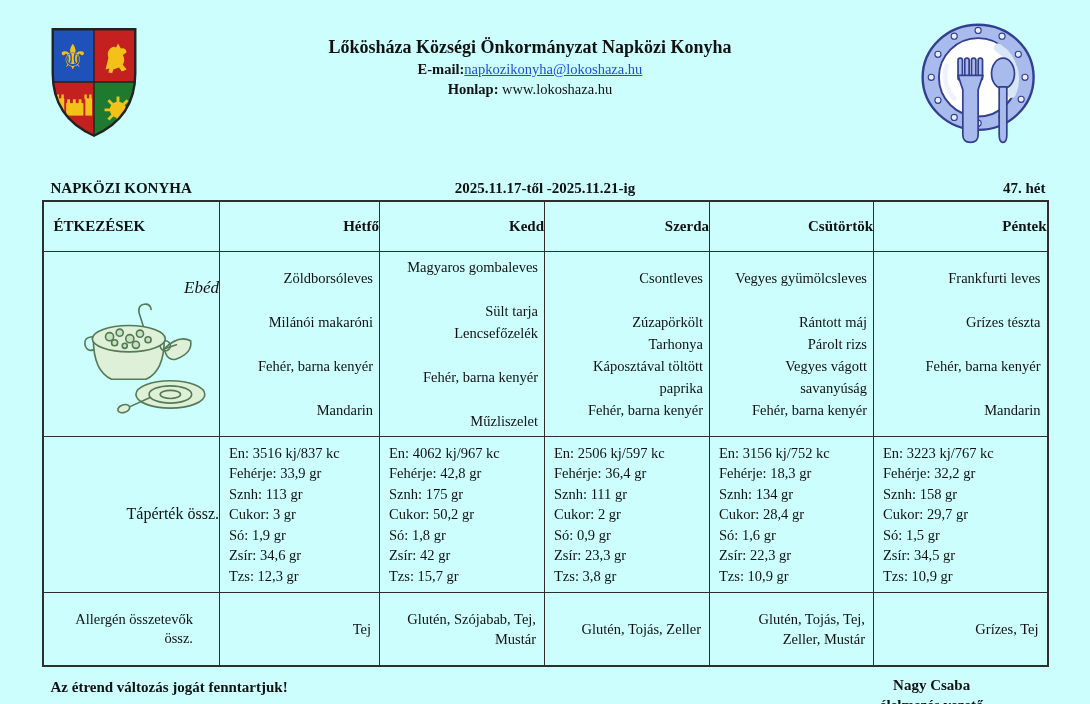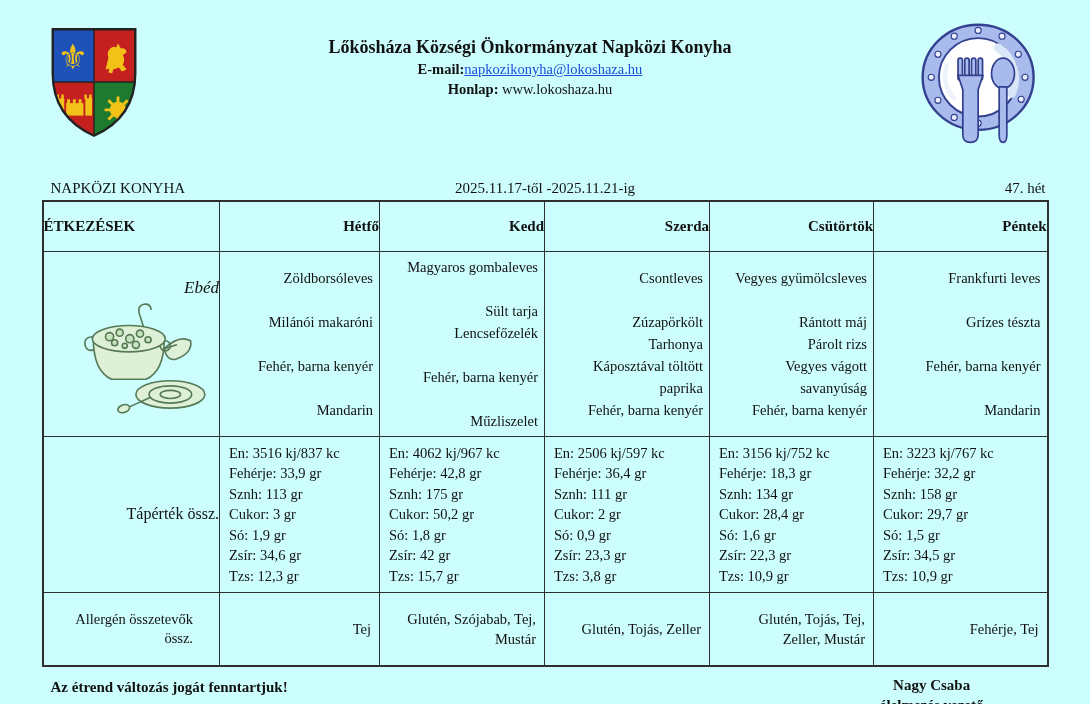--- a/index.html
+++ b/index.html
@@ -28,21 +28,21 @@
   .email-link { text-decoration: underline; color: #1d4ed8; cursor: pointer; }
   .plate-box { width: 140px; flex: 0 0 auto; }
 
   
   .meta-row {
     width: 1005px;
     margin: 8px auto 0 auto;
     display: grid;
     grid-template-columns: 1fr auto 1fr;
     align-items: end;
-    font-weight: normal;
+    font-weight: bold;
     font-size: 15px;
     padding-bottom: 3px;
   }
   .meta-left  { justify-self: start; padding-left: 8px; }
   .meta-center{ justify-self: center; }
   .meta-right { justify-self: end; padding-right: 2px; }
 
   
   table.menu-table {
     width: 1005px;
@@ -52,21 +52,21 @@
     border: 2px solid #2e2e2e;
   }
   .menu-table th, .menu-table td {
     border: 1px solid #2e2e2e;
     vertical-align: middle;
     text-align: right;
     font-size: 14.5px;
   }
   tr.head-row { height: 50px; }
   tr.head-row th { font-size: 15px; font-weight: bold; }
-  th.meals-head { text-align: left; padding-left: 0; }
+  th.meals-head { text-align: left; padding-left: 10px; }
 
   tr.lunch-row { height: 173px; }
   td.lunch-label-cell { vertical-align: top; padding-top: 26px; }
   .ebed-label { font-style: italic; font-size: 17px; margin-bottom: 2px; }
   .menu-cell { white-space: pre-line; line-height: 22px; padding: 4px 6px; }
 
   tr.nutri-row { height: 147px; }
   td.nutri-label-cell { font-size: 16px; }
   td.nutri-cell { text-align: left; padding: 6px 4px 6px 9px; white-space: pre-line; line-height: 20.5px; }
 
@@ -321,21 +321,21 @@
 Zsír: 34,5 gr
 Tzs: 10,9 gr</td>
     </tr>
 
     <tr class="allergen-row">
       <td class="allergen-label-cell">Allergén összetevők össz.</td>
       <td class="allergen-cell">Tej</td>
       <td class="allergen-cell">Glutén, Szójabab, Tej, Mustár</td>
       <td class="allergen-cell">Glutén, Tojás, Zeller</td>
       <td class="allergen-cell">Glutén, Tojás, Tej, Zeller, Mustár</td>
-      <td class="allergen-cell">Fehérje, Tej</td>
+      <td class="allergen-cell">Grízes, Tej</td>
     </tr>
   </tbody>
     </table>
 
   <div class="footer-row">
     <div class="footer-left">Az étrend változás jogát fenntartjuk!</div>
     <div class="footer-sign">
       <div>Nagy Csaba</div>
       <div>élelmezés vezető</div>
     </div>

